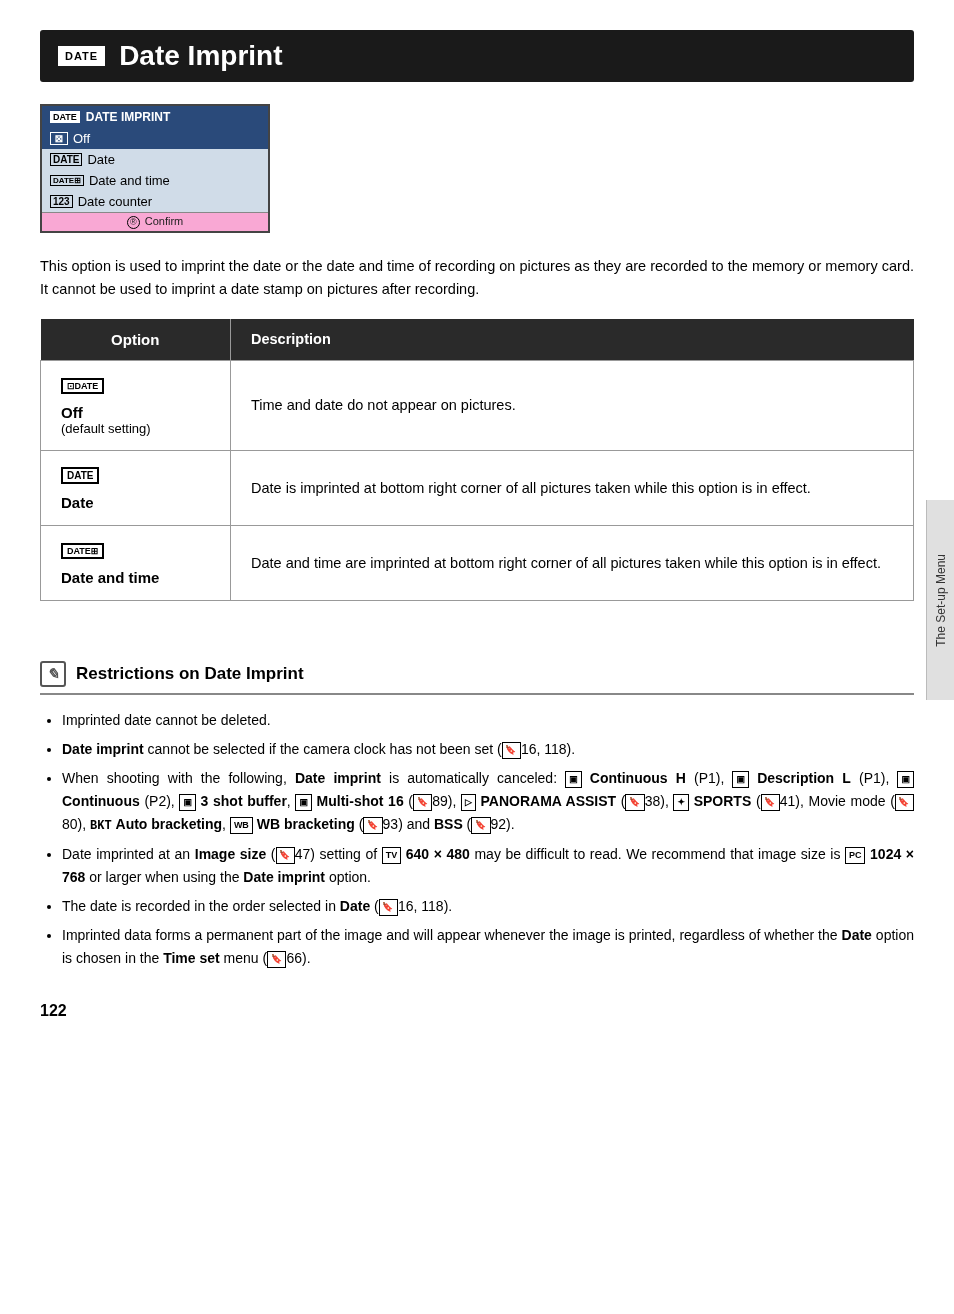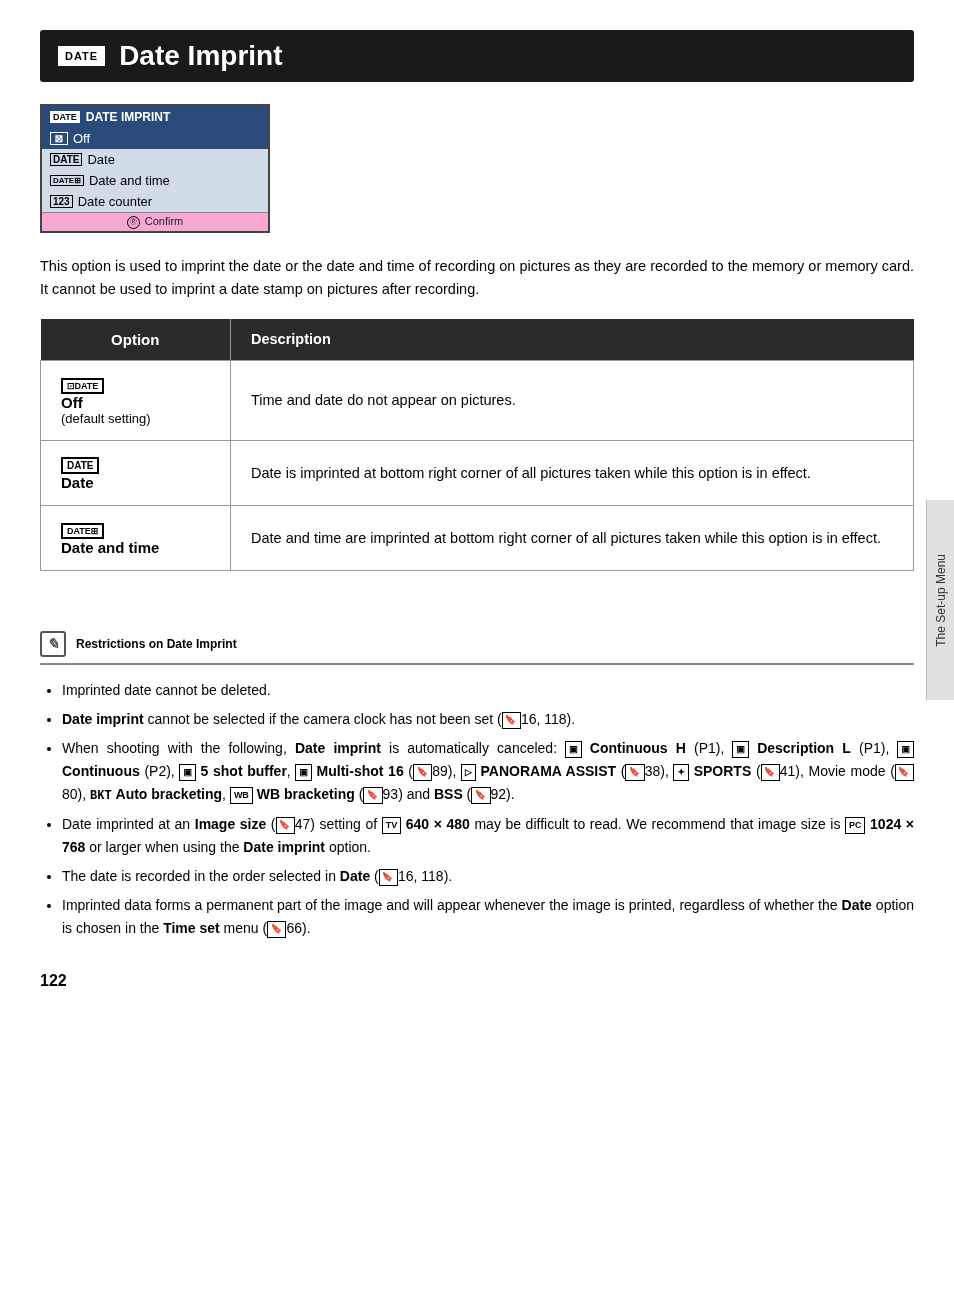--- a/index.html
+++ b/index.html
@@ -159,21 +159,21 @@
       text-align: justify;
       font-size: 14.5px;
       line-height: 1.55;
     }
     .opt-icon {
       display: inline-block;
       border: 2px solid #000;
       font-size: 10px;
       font-weight: bold;
       padding: 1px 4px;
-      margin-bottom: 0;
+      margin-bottom: 10px;
     }
     .opt-label {
       font-size: 15px;
       font-weight: bold;
       display: block;
     }
     .opt-sublabel {
       font-size: 13px;
       display: block;
     }
@@ -194,21 +194,21 @@
       border-radius: 3px;
       display: flex;
       align-items: center;
       justify-content: center;
       font-size: 15px;
       color: #555;
       font-style: italic;
       font-weight: bold;
     }
     .restrictions-title {
-      font-size: 12px;
+      font-size: 17px;
       font-weight: bold;
     }
 
     .bullets {
       list-style: disc;
       padding-left: 22px;
       font-size: 14px;
       line-height: 1.65;
     }
     .bullets li {
@@ -336,21 +336,21 @@
 <div style="margin-top: 60px;">
   <div class="restrictions-header">
     <div class="restrictions-icon">✎</div>
     <span class="restrictions-title">Restrictions on Date Imprint</span>
   </div>
 
   <ul class="bullets">
     <li>Imprinted date cannot be deleted.</li>
     <li><strong>Date imprint</strong> cannot be selected if the camera clock has not been set (<span class="inline-icon">🔖</span>16, 118).</li>
     <li>When shooting with the following, <strong>Date imprint</strong> is automatically canceled:
-      <span class="inline-icon">▣</span> <strong>Continuous H</strong> (P1), <span class="inline-icon">▣</span> <strong>Description L</strong> (P1), <span class="inline-icon">▣</span> <strong>Continuous</strong> (P2), <span class="inline-icon">▣</span> <strong>5 shot buffer</strong>,
+      <span class="inline-icon">▣</span> <strong>Continuous H</strong> (P1), <span class="inline-icon">▣</span> <strong>Description L</strong> (P1), <span class="inline-icon">▣</span> <strong>Continuous</strong> (P2), <span class="inline-icon">▣</span> <strong>3 shot buffer</strong>,
       <span class="inline-icon">▣</span> <strong>Multi-shot 16</strong> (<span class="inline-icon">🔖</span>89), <span class="inline-icon">▷</span> <strong>PANORAMA ASSIST</strong> (<span class="inline-icon">🔖</span>38), <span class="inline-icon">✦</span> <strong>SPORTS</strong> (<span class="inline-icon">🔖</span>41), Movie mode (<span class="inline-icon">🔖</span>80), <span style="font-family:'Courier New',monospace;font-weight:bold;font-size:12px;">BKT</span> <strong>Auto bracketing</strong>, <span class="inline-icon">WB</span> <strong>WB bracketing</strong> (<span class="inline-icon">🔖</span>93) and <strong>BSS</strong> (<span class="inline-icon">🔖</span>92).</li>
     <li>Date imprinted at an <strong>Image size</strong> (<span class="inline-icon">🔖</span>47) setting of <span class="inline-icon">TV</span> <strong>640 × 480</strong> may be difficult to read. We recommend that image size is <span class="inline-icon">PC</span> <strong>1024 × 768</strong> or larger when using the <strong>Date imprint</strong> option.</li>
     <li>The date is recorded in the order selected in <strong>Date</strong> (<span class="inline-icon">🔖</span>16, 118).</li>
     <li>Imprinted data forms a permanent part of the image and will appear whenever the image is printed, regardless of whether the <strong>Date</strong> option is chosen in the <strong>Time set</strong> menu (<span class="inline-icon">🔖</span>66).</li>
   </ul>
 </div>
 
 <div class="page-num">122</div>
 
 </body></html>

